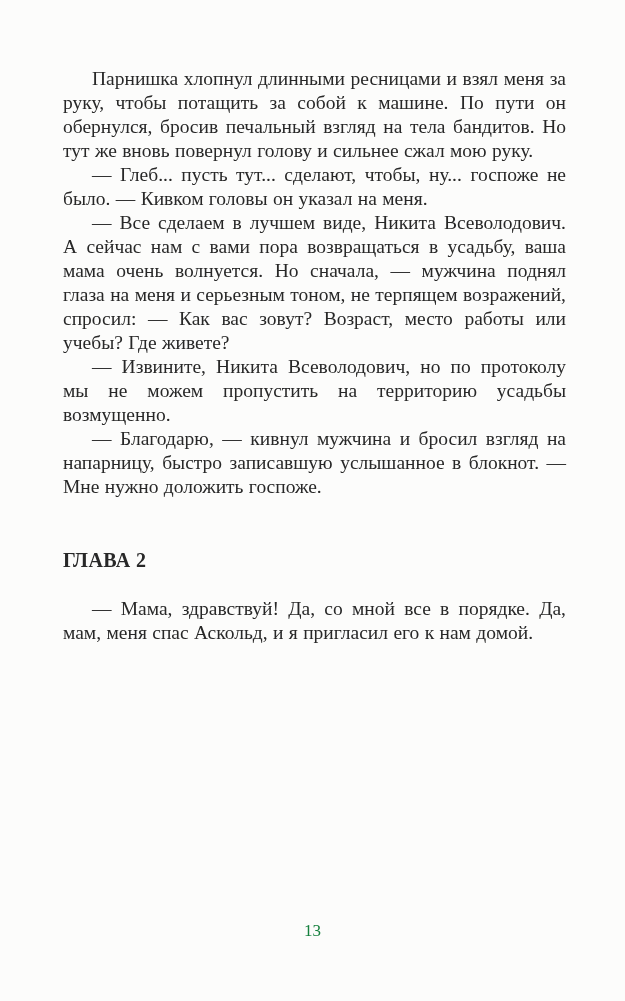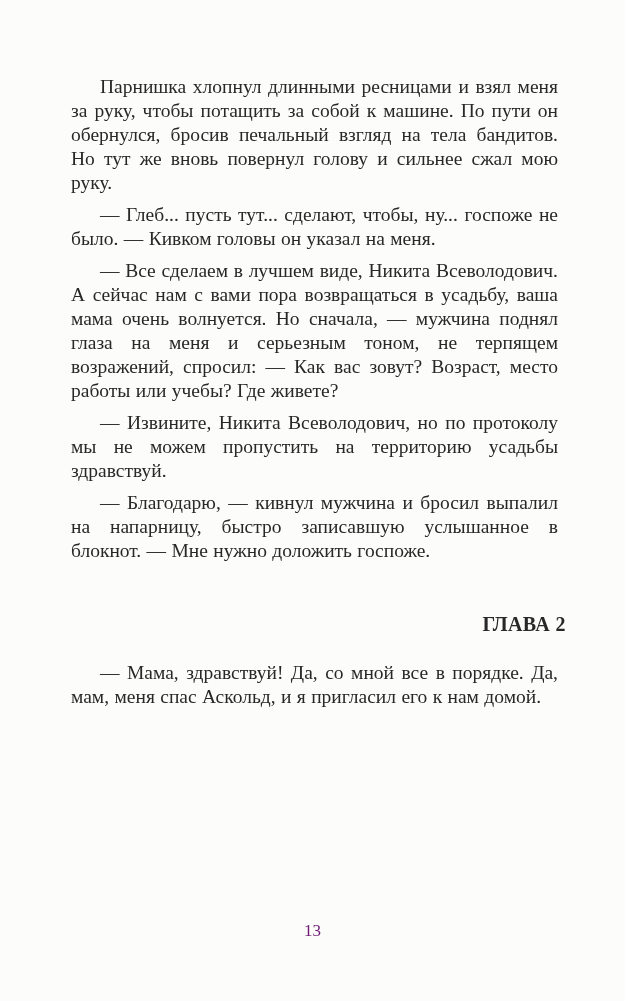--- a/index.html
+++ b/index.html
@@ -16,54 +16,54 @@
     font-family: "Liberation Serif", "DejaVu Serif", serif;
     color: #282828;
   }
   .text-block {
     position: absolute;
     top: 67px;
     left: 63px;
     width: 503px;
   }
   .body-par {
-    margin: 8px;
+    margin: 0;
     font-size: 19.5px;
     line-height: 24px;
     text-align: justify;
     text-indent: 29px;
     hyphens: auto;
     -webkit-hyphens: auto;
     word-spacing: 0.5px;
   }
   .chapter-heading {
     margin: 49px 0 25px 0;
-    text-align: right;
+    text-align: left;
     font-size: 20px;
     font-weight: bold;
     line-height: 24px;
     letter-spacing: 0.4px;
   }
   .page-number {
     position: absolute;
     top: 921px;
     left: 0;
     width: 625px;
     text-align: center;
     font-size: 17px;
-    color: #701a75;
+    color: #15803d;
   }
 </style>
 </head>
 <body>
 
 <div class="book-page">
   <div class="text-block">
     <p class="body-par">Парнишка хлопнул длинными ресницами и взял меня за руку, чтобы потащить за собой к машине. По пути он обернулся, бросив печальный взгляд на тела бандитов. Но тут же вновь повернул голову и сильнее сжал мою руку.</p>
     <p class="body-par">— Глеб... пусть тут... сделают, чтобы, ну... госпоже не было. — Кивком головы он указал на меня.</p>
     <p class="body-par">— Все сделаем в лучшем виде, Никита Всеволодович. А сейчас нам с вами пора возвращаться в усадьбу, ваша мама очень волнуется. Но сначала, — мужчина поднял глаза на меня и серьезным тоном, не терпящем возражений, спросил: — Как вас зовут? Возраст, место работы или учебы? Где живете?</p>
-    <p class="body-par">— Извините, Никита Всеволодович, но по протоколу мы не можем пропустить на территорию усадьбы здравствуй.</p>
-    <p class="body-par">— Благодарю, — кивнул мужчина и бросил выпалил на напарницу, быстро записавшую услышанное в блокнот. — Мне нужно доложить госпоже.</p>
+    <p class="body-par">— Извините, Никита Всеволодович, но по протоколу мы не можем пропустить на территорию усадьбы возмущенно.</p>
+    <p class="body-par">— Благодарю, — кивнул мужчина и бросил взгляд на напарницу, быстро записавшую услышанное в блокнот. — Мне нужно доложить госпоже.</p>
     <h2 class="chapter-heading">ГЛАВА 2</h2>
     <p class="body-par">— Мама, здравствуй! Да, со мной все в порядке. Да, мам, меня спас Аскольд, и я пригласил его к нам домой.</p>
   </div>
   <div class="page-number">13</div>
 </div>
 
 </body></html>

